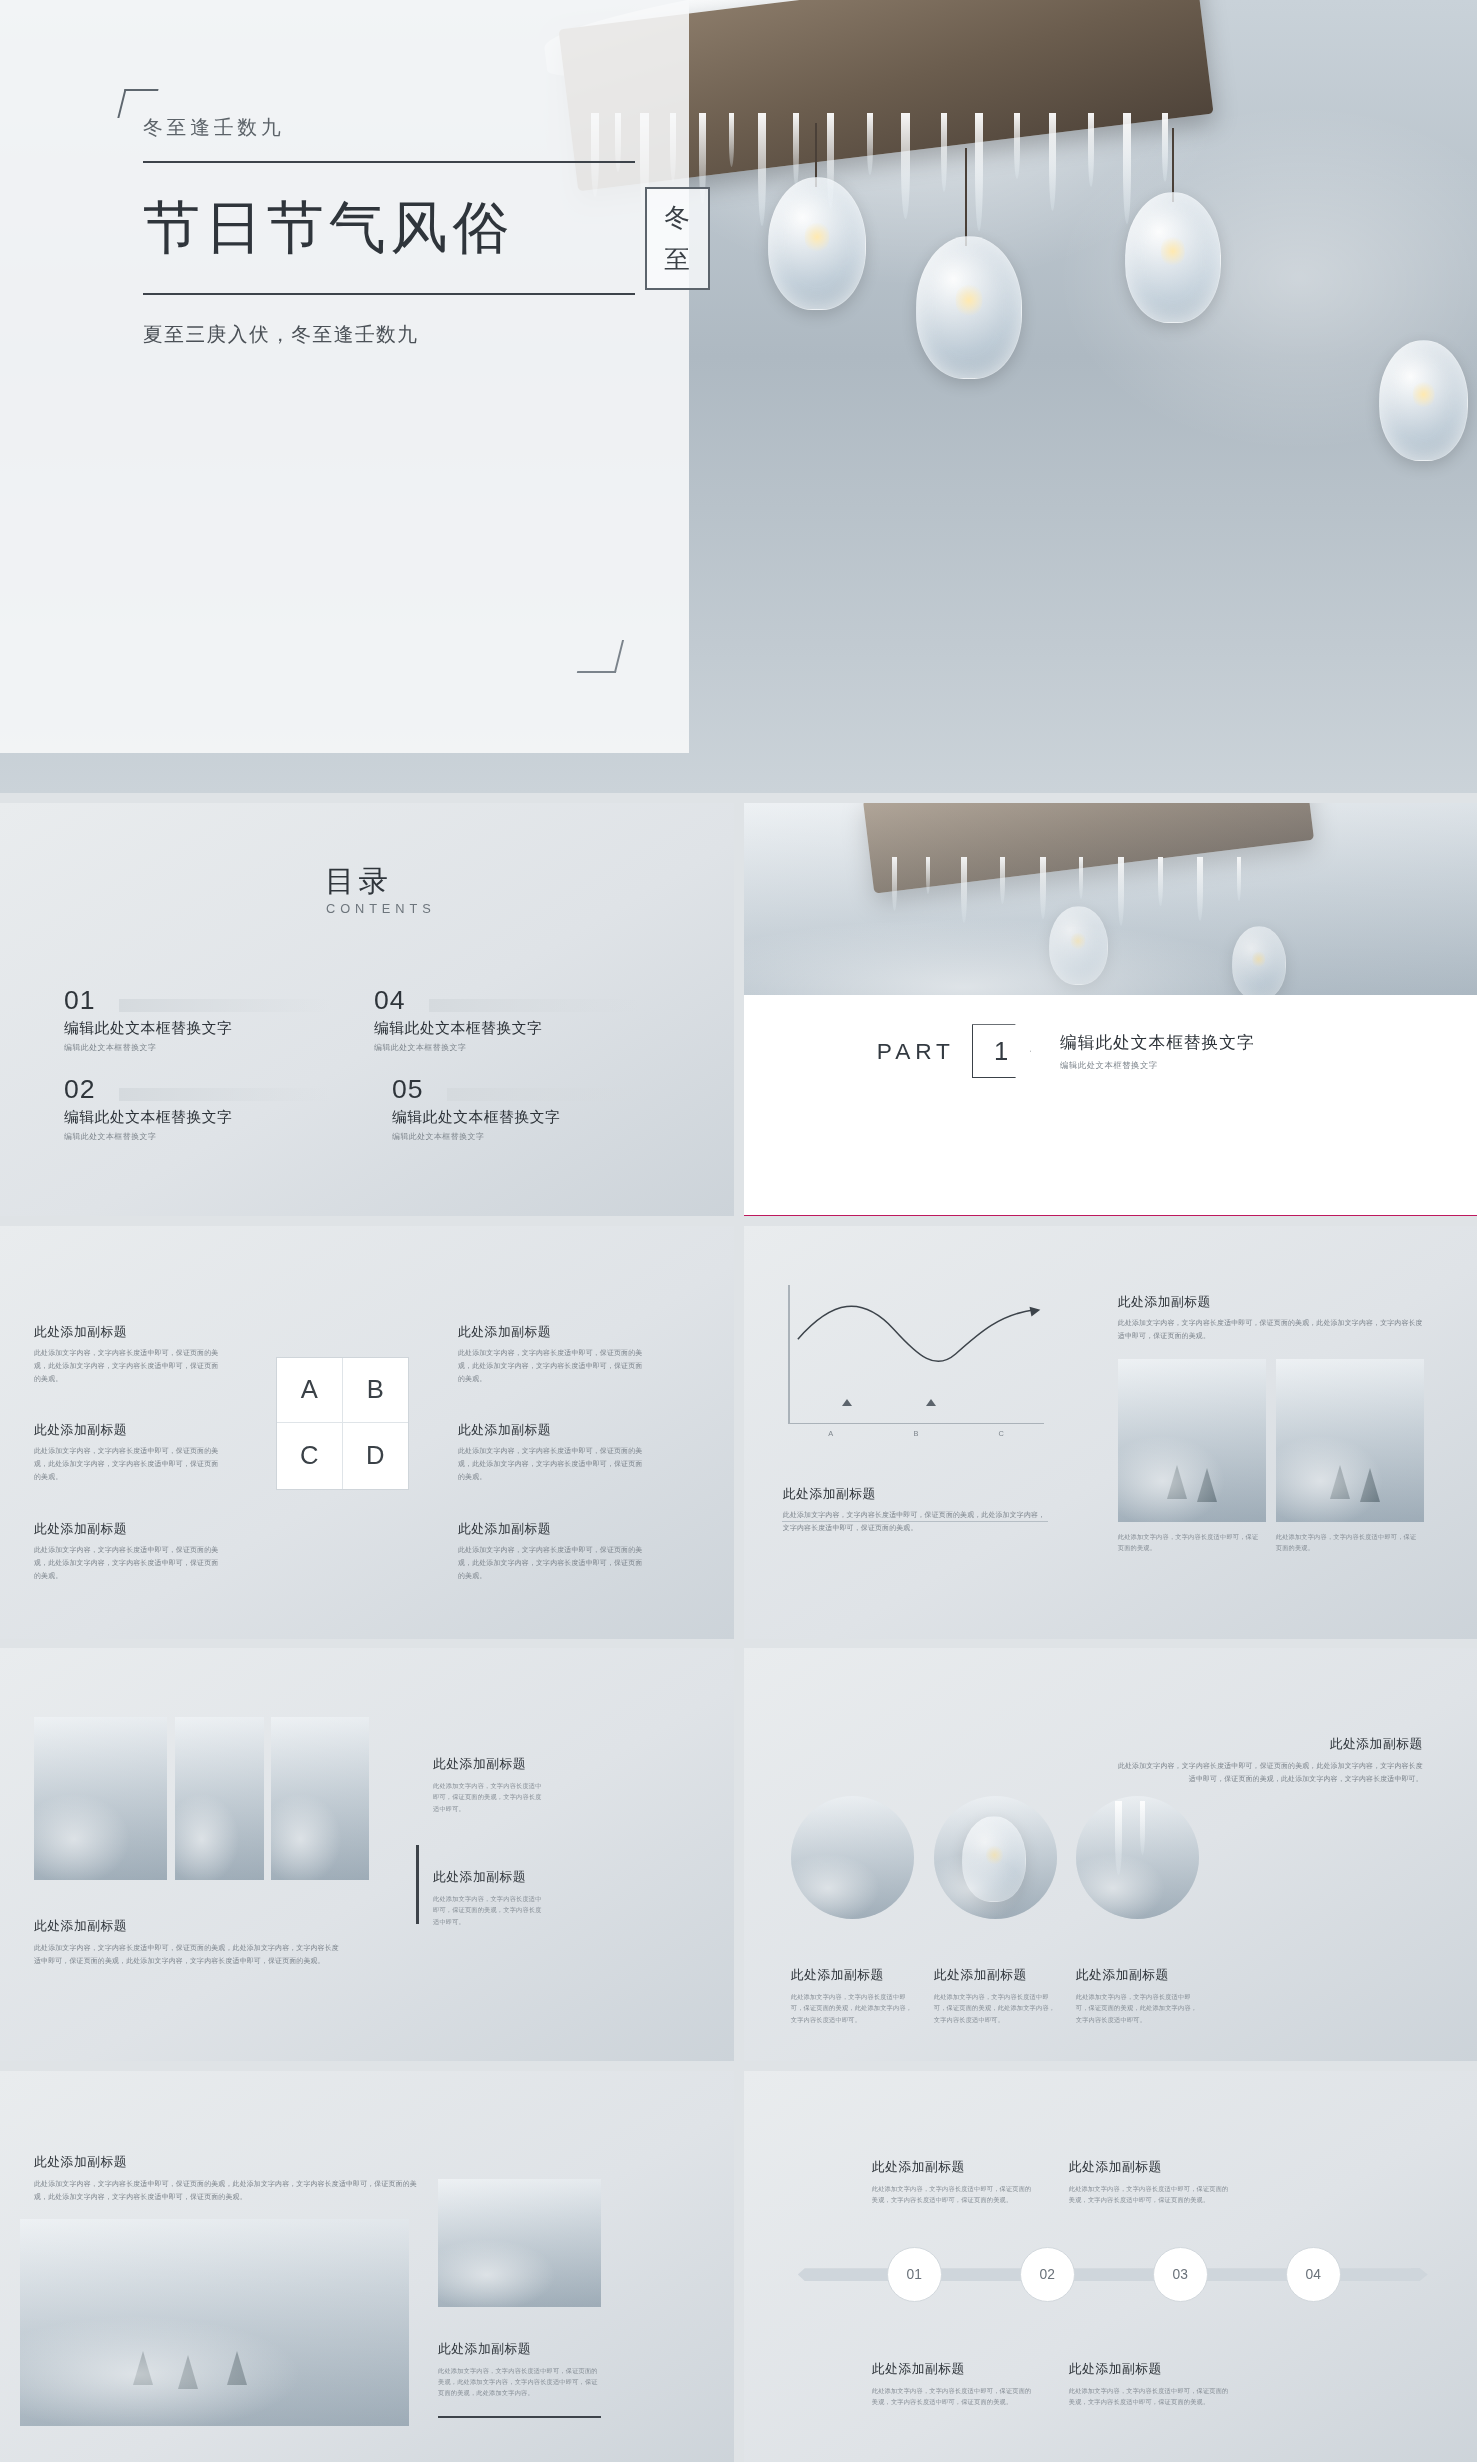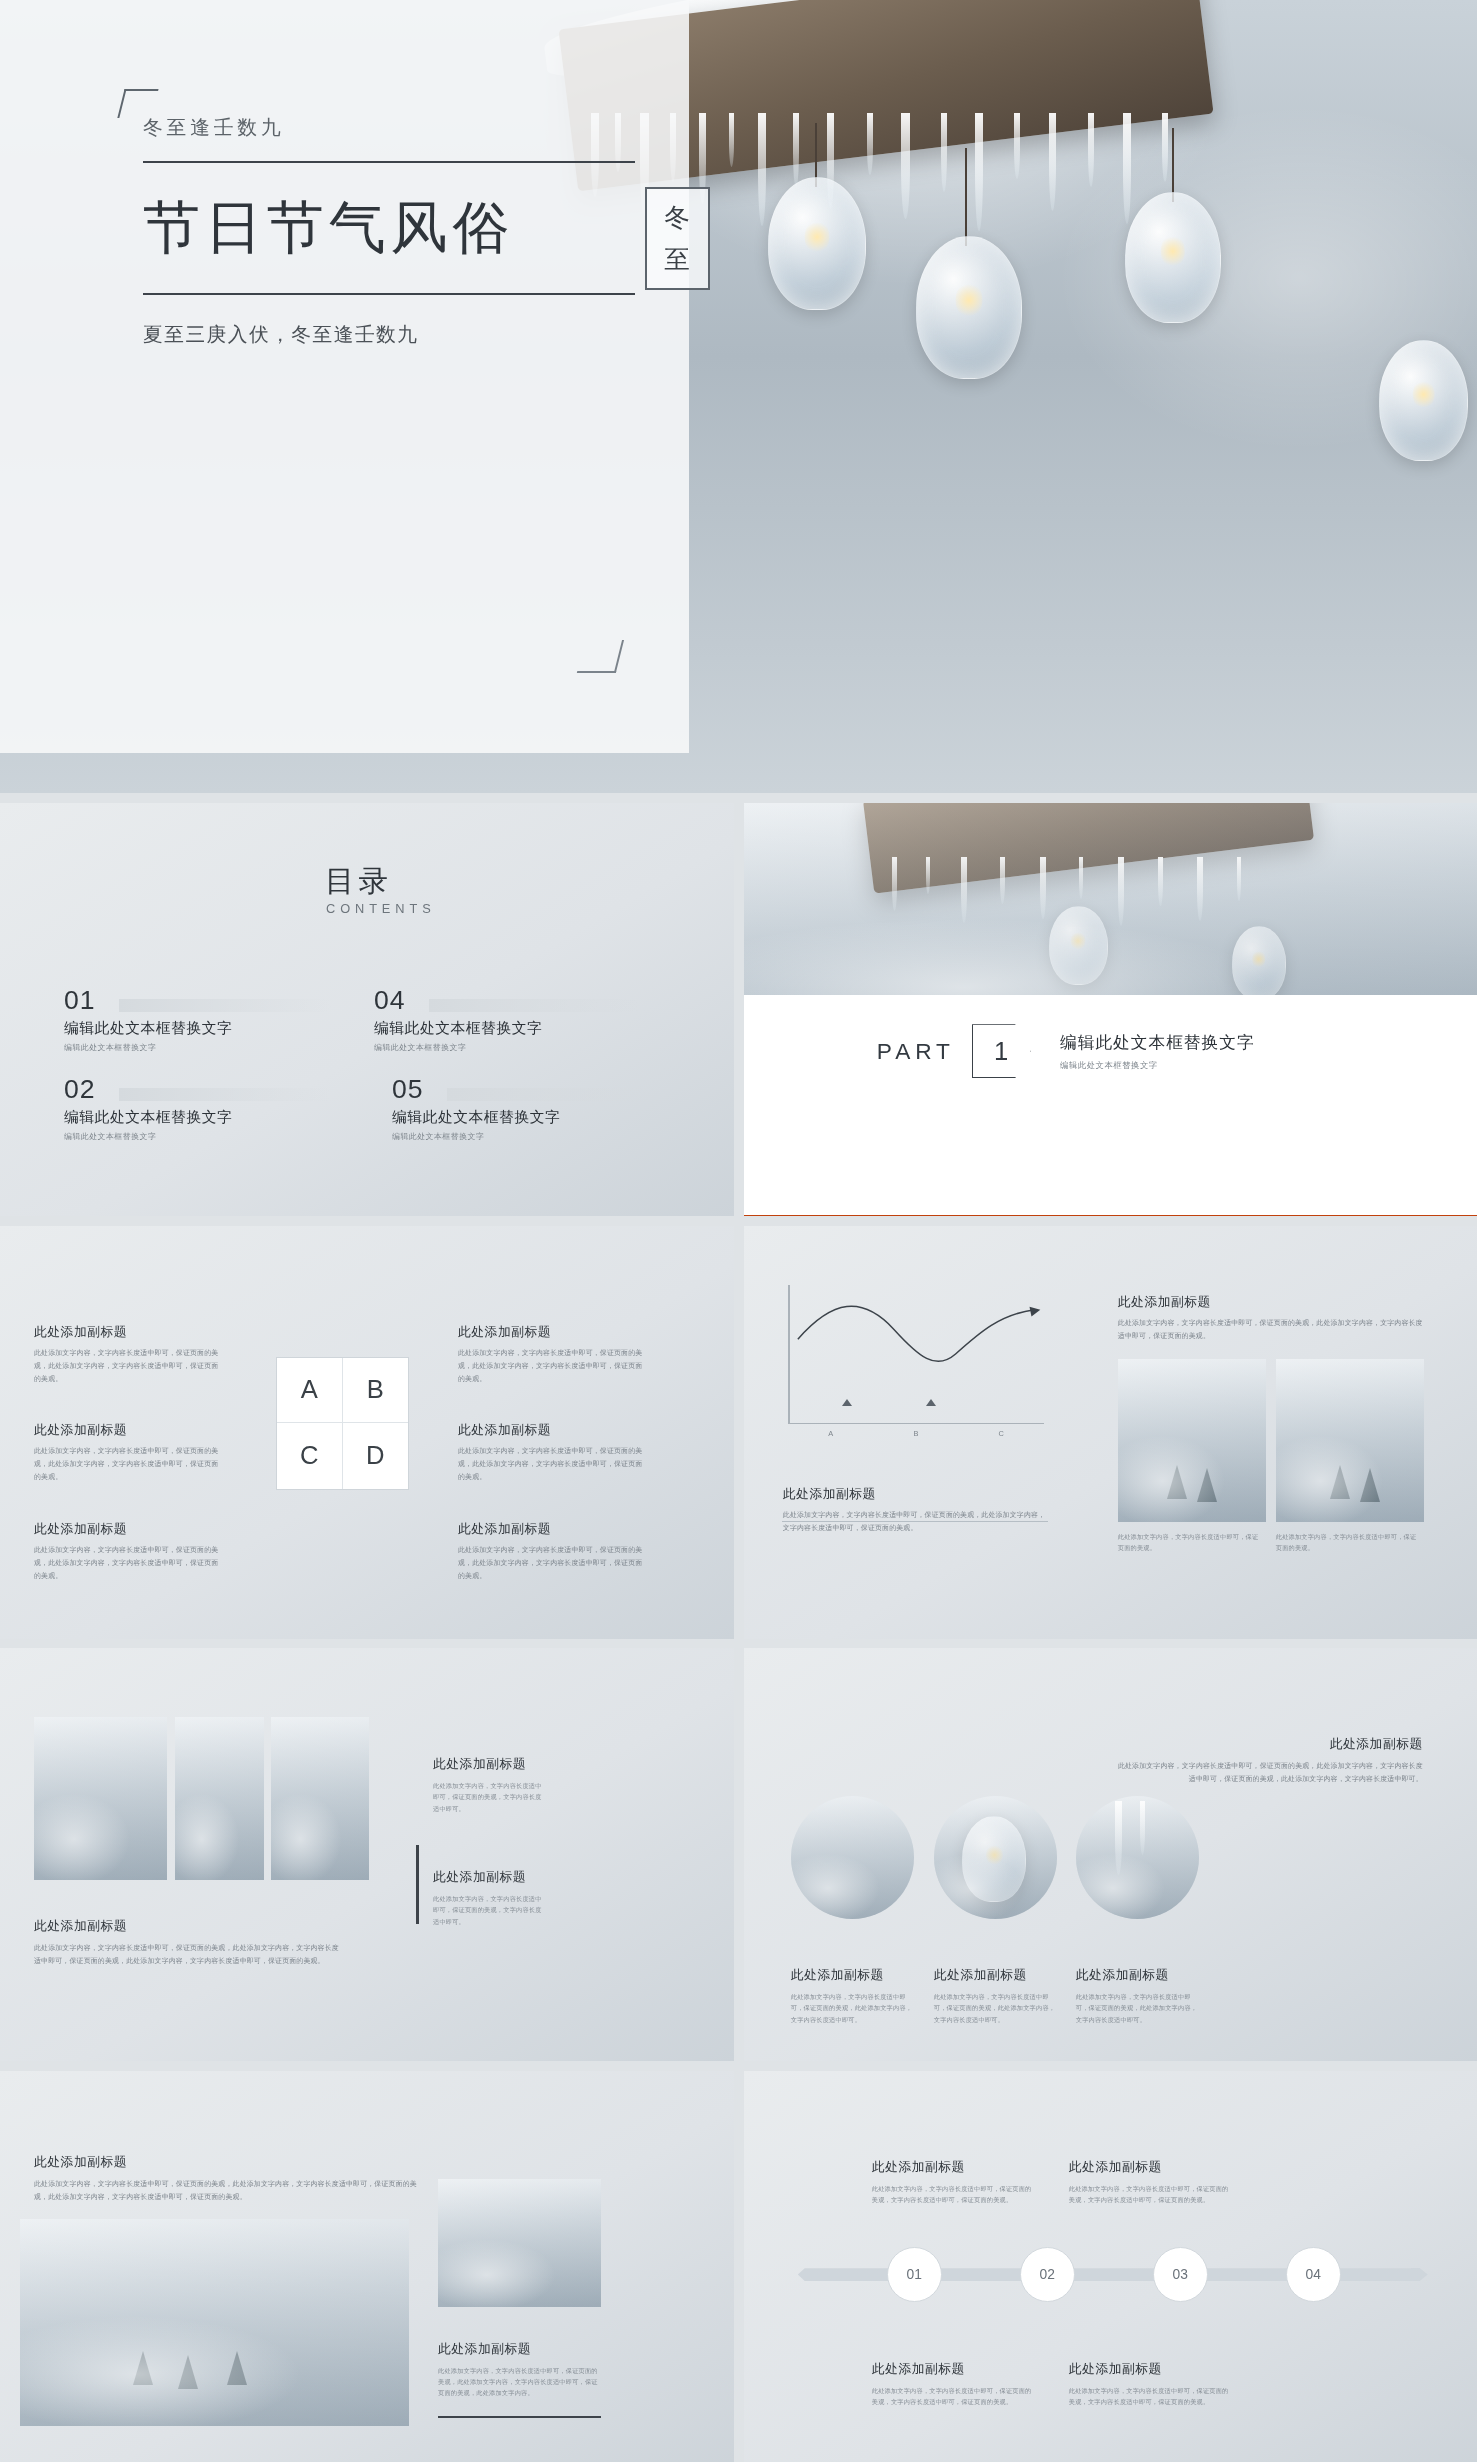--- a/index.html
+++ b/index.html
@@ -110,21 +110,21 @@
     padding: 9.8px 0 0 0;
     width: 1477px;
     background: #dfe3e6;
   }
   .slide {
     position: relative;
     width: 734px; height: 413px;
     background: linear-gradient(150deg, #e9ecee 0%, #dfe3e7 55%, #ccd3d9 100%);
     overflow: hidden;
   }
-  .slide.white { background: #c2410c; }
+  .slide.white { background: #be185d; }
 
   
   .toc-title { position: absolute; left: 325px; top: 59px; font-size: 29.5px; letter-spacing: 3.9px; color: #2f353b; }
   .toc-sub { position: absolute; left: 326px; top: 98px; font-size: 12.8px; letter-spacing: 4.9px; color: #6d757c; }
   .toc-item { position: absolute; width: 266px; }
   .toc-num { font-size: 26.6px; color: #2f353b; letter-spacing: 1px; font-weight: 400; }
   .toc-bar { width: 212px; height: 12.8px; background: linear-gradient(90deg, #d5dade, rgba(213,218,222,0)); margin: -16.7px 0 0 55px; }
   .toc-main { font-size: 14.8px; color: #2c3238; margin-top: 6.9px; letter-spacing: 0.5px; }
   .toc-small { font-size: 7.9px; color: #7d858c; margin-top: 4.4px; letter-spacing: 0.5px; }
 

